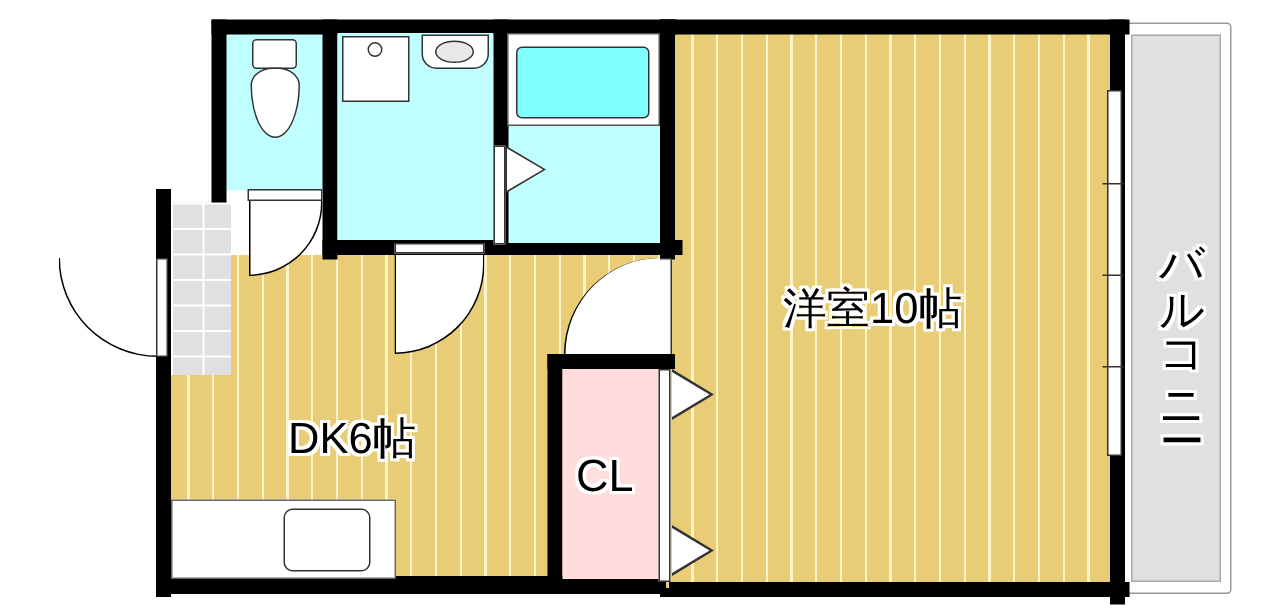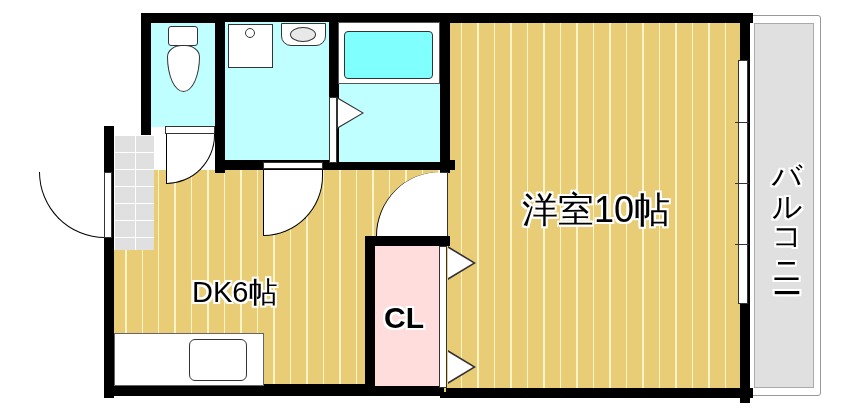--- a/index.html
+++ b/index.html
@@ -20,21 +20,21 @@
 
 <div class="abs wood" style="left:446px;top:22px;width:303px;height:370px;"></div>
 <div class="abs wall" style="left:440px;top:13px;width:313px;height:10px;"></div>
 <div class="abs wall" style="left:740px;top:13px;width:10px;height:390px;"></div>
 <div class="abs wall" style="left:440px;top:388px;width:313px;height:10px;"></div>
 <div class="abs" style="left:738px;top:60px;width:10px;height:244px;background:#fff;border:1px solid #333;">
   <div class="abs" style="left:-4px;top:61px;width:14px;height:1px;background:#333;"></div>
   <div class="abs" style="left:-4px;top:122px;width:14px;height:1px;background:#333;"></div>
   <div class="abs" style="left:-4px;top:183px;width:14px;height:1px;background:#333;"></div>
 </div>
-<div class="lbl" style="left:522px;top:186px;font-size:36px;">洋室10帖</div>
+<div class="lbl" style="left:522px;top:186px;font-size:29px;">洋室10帖</div>
 
 <div class="abs wood" style="left:110px;top:170px;width:336px;height:222px;"></div>
 <div class="abs wall" style="left:104px;top:126px;width:10px;height:272px;"></div>
 <div class="abs wall" style="left:104px;top:384px;width:340px;height:12px;"></div>
 <div class="abs" style="left:114px;top:135px;width:40px;height:115px;background-color:#e0e0e0;background-image:linear-gradient(90deg,#fff 1px,transparent 1px),linear-gradient(#fff 1px,transparent 1px);background-size:21px 17px;"></div>
 <div class="abs" style="left:114px;top:333px;width:150px;height:53px;background:#fff;border:1px solid #666;">
   <div class="abs" style="left:74px;top:5px;width:58px;height:42px;border:1px solid #333;border-radius:6px;background:#fff;"></div>
 </div>
 <div class="lbl" style="left:192px;top:273px;font-size:29px;">DK6帖</div>
 
@@ -74,13 +74,13 @@
 <div class="abs" style="left:376px;top:172px;width:64px;height:66px;background:#fff;border:1px solid #000;border-top:none;border-right:none;border-radius:0 0 0 0;border-top-left-radius:64px;border-bottom:none;"></div>
 
 <div class="abs wall" style="left:365px;top:236px;width:85px;height:10px;"></div>
 <div class="abs wall" style="left:365px;top:236px;width:10px;height:160px;"></div>
 <div class="abs" style="left:375px;top:246px;width:65px;height:140px;background:#ffdddd;"></div>
 <div class="abs" style="left:439px;top:246px;width:8px;height:142px;background:#fff;border:1px solid #333;"></div>
 <div class="abs" style="left:448px;top:246px;width:0;height:0;border-top:17px solid transparent;border-bottom:17px solid transparent;border-left:28px solid #333;"></div>
 <div class="abs" style="left:448px;top:248px;width:0;height:0;border-top:15px solid transparent;border-bottom:15px solid transparent;border-left:25px solid #fff;"></div>
 <div class="abs" style="left:448px;top:350px;width:0;height:0;border-top:17px solid transparent;border-bottom:17px solid transparent;border-left:28px solid #333;"></div>
 <div class="abs" style="left:448px;top:352px;width:0;height:0;border-top:15px solid transparent;border-bottom:15px solid transparent;border-left:25px solid #fff;"></div>
-<div class="lbl" style="left:384px;top:301px;font-size:30px;font-weight:bold;">CL</div>
+<div class="lbl" style="left:384px;top:301px;font-size:30px;">CL</div>
 
 </body></html>

